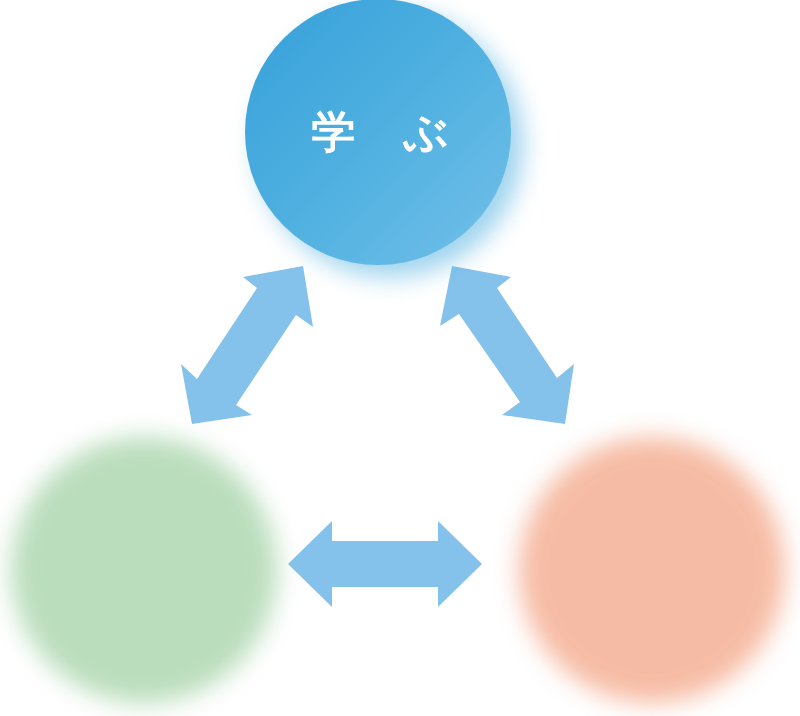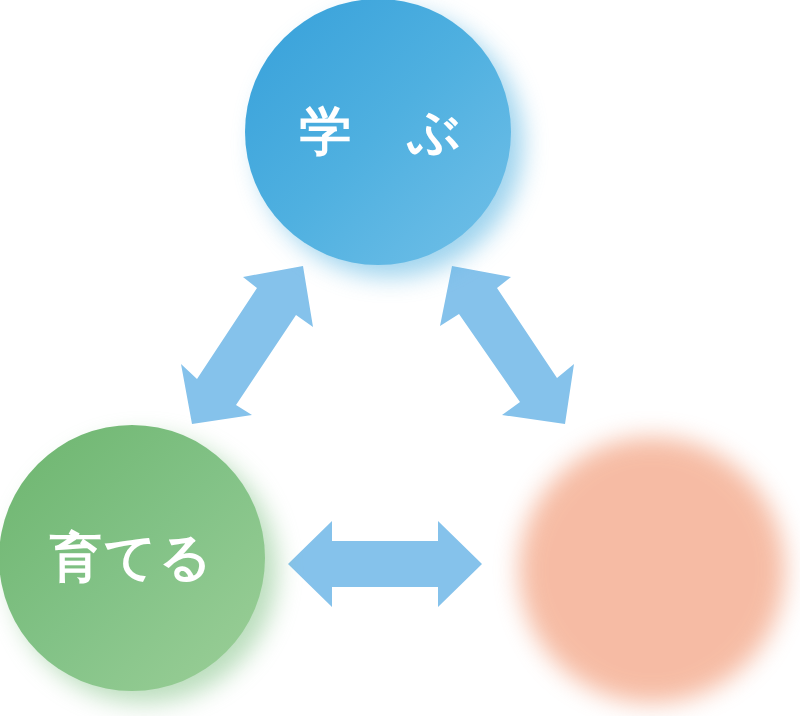--- a/index.html
+++ b/index.html
@@ -40,21 +40,21 @@
     }
     .node-label {
       position: absolute;
       left: 0; top: 0;
       width: 100%; height: 100%;
       display: flex;
       align-items: center;
       justify-content: center;
       color: #ffffff;
       font-weight: bold;
-      font-size: 52px;
+      font-size: 44px;
       letter-spacing: 2px;
       white-space: pre;
     }
     #node-learn { left: 245px; top: -1px; background: linear-gradient(135deg, #36a0da 0%, #4fb0e0 50%, #72c0e8 100%); }
     #shadow-learn { left: 257px; top: 11px; background: #4fb0e0; }
     #node-grow { left: -1px; top: 425px; background: linear-gradient(135deg, #6db56e 0%, #82c286 50%, #9ccf98 100%); }
     #shadow-grow { left: 11px; top: 437px; background: #82c286; }
     #node-challenge { left: 507px; top: 425px; background: linear-gradient(135deg, #ea6a32 0%, #ef855a 50%, #f29d75 100%); }
     #shadow-challenge { left: 519px; top: 437px; background: #ef855a; }
 
@@ -74,19 +74,16 @@
 
     <polygon fill="#85c2eb" points="288,564 332,521 332,541 438,541 438,521 482,564 438,607 438,587 332,587 332,607"></polygon>
   </svg>
 
   <div class="node-shadow" id="shadow-learn"></div>
   <div class="node" id="node-learn">
     <span class="node-label">学　ぶ</span>
   </div>
 
   <div class="node-shadow" id="shadow-grow"></div>
-  <div class="node" id="node-grow">
-    <span class="node-label">育てる</span>
-  </div>
 
   <div class="node-shadow" id="shadow-challenge"></div>
 
 </div>
 
 </body></html>

